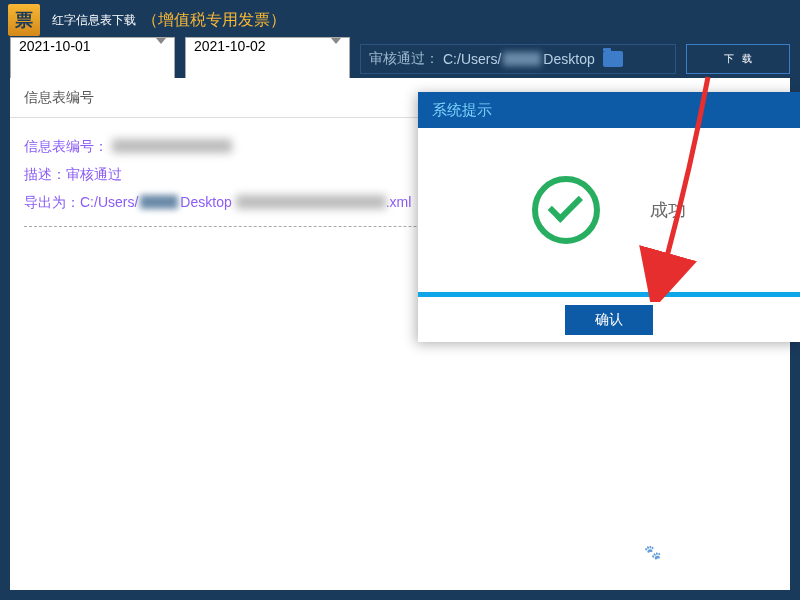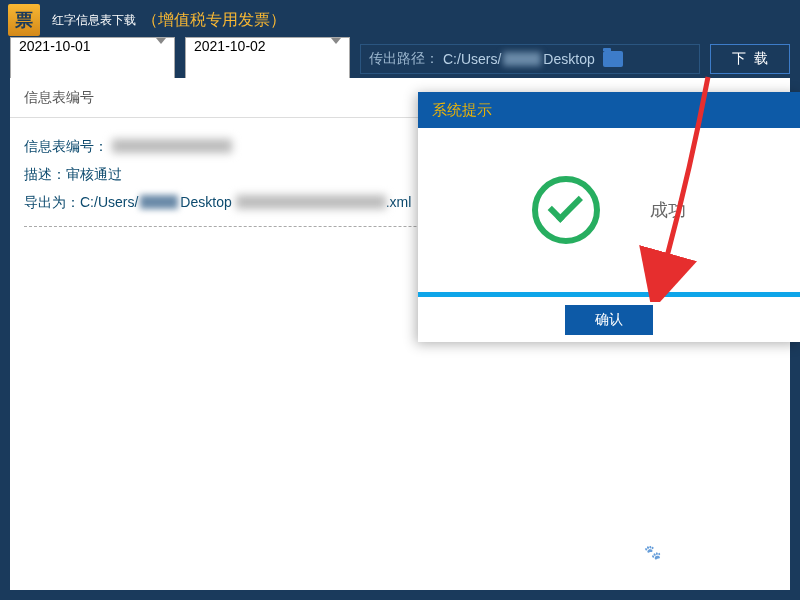--- a/index.html
+++ b/index.html
@@ -12,31 +12,31 @@
     
     .toolbar { height: 38px; background: #1a3a5c; display: flex; align-items: center; padding: 6px 10px; gap: 10px; }
     .date-select { width: 165px; height: 44px; background: #fff; border: 1px solid #aaa; display: flex; align-items: flex-start; justify-content: space-between; padding: 0 8px; font-size: 14px; color: #000000; }
     .chevron { width: 0; height: 0; border-left: 5px solid transparent; border-right: 5px solid transparent; border-top: 6px solid #888; }
     .path-box { flex: 1; height: 30px; background: #1a3a5c; border: 1px solid #2a5580; display: flex; align-items: center; padding: 0 8px; color: #9db8d0; font-size: 14px; }
     .path-label { margin-right: 4px; }
     .path-value { color: #b8d0e5; }
     .blur { filter: blur(3px); background: #6a8aa8; display: inline-block; width: 38px; height: 14px; margin: 0 2px; }
     .folder-icon { width: 20px; height: 16px; background: #3d7cc9; border-radius: 2px; margin-left: 8px; position: relative; }
     .folder-icon::before { content: ''; position: absolute; top: -3px; left: 0; width: 8px; height: 3px; background: #3d7cc9; border-radius: 1px 1px 0 0; }
-    .download-btn { width: 80px; height: 30px; background: #1a3a5c; border: 1px solid #3d7cc9; color: #fff; font-size: 14px; display: flex; align-items: center; justify-content: center; cursor: pointer; letter-spacing: 8px; padding-left: 8px; }
+    .download-btn { width: 104px; height: 30px; background: #1a3a5c; border: 1px solid #3d7cc9; color: #fff; font-size: 10px; display: flex; align-items: center; justify-content: center; cursor: pointer; letter-spacing: 8px; padding-left: 8px; }
     
     .content { position: absolute; top: 78px; left: 10px; right: 10px; bottom: 10px; background: #fff; }
     .info-header { height: 40px; border-bottom: 1px solid #ddd; display: flex; align-items: center; padding: 0 14px; color: #555; font-size: 14px; text-align: right; }
-    .info-body { padding: 14px; color: #0c4a6e; font-size: 14px; line-height: 2; }
+    .info-body { padding: 14px; color: #8b5cf6; font-size: 14px; line-height: 2; }
     .info-row { display: flex; align-items: center; }
     .blur2 { filter: blur(4px); background: #bbb; display: inline-block; width: 120px; height: 14px; margin-left: 4px; }
     .dash-sep { border: none; border-top: 1px dashed #aaa; margin-top: 10px; }
     
     .modal { position: absolute; top: 92px; left: 418px; width: 382px; background: #fff; box-shadow: -2px 2px 12px rgba(0,0,0,0.3); }
-    .modal-header { height: 36px; background: #0d5aa7; color: #eab308; display: flex; align-items: center; padding: 0 14px; font-size: 15px; }
+    .modal-header { height: 36px; background: #0d5aa7; color: #7dd3fc; display: flex; align-items: center; padding: 0 14px; font-size: 15px; }
     .modal-body { height: 164px; display: flex; align-items: center; justify-content: center; gap: 50px; }
     .check-circle { width: 68px; height: 68px; border: 6px solid #27ae60; border-radius: 50%; display: flex; align-items: center; justify-content: center; }
     .check-mark { width: 32px; height: 18px; border-left: 6px solid #27ae60; border-bottom: 6px solid #27ae60; transform: rotate(-45deg) translate(3px,-4px); }
     .modal-text { font-size: 18px; color: #666; }
     .modal-footer { height: 50px; border-top: 5px solid #0ea5e9; display: flex; align-items: center; justify-content: center; }
     .confirm-btn { width: 88px; height: 30px; background: #0d5aa7; color: #fff; border: none; font-size: 14px; cursor: pointer; }
     
     .arrow { position: absolute; top: 72px; left: 628px; pointer-events: none; }
     
     .watermark { position: absolute; right: 18px; bottom: 14px; color: rgba(255,255,255,0.65); text-align: right; font-family: Arial; }
@@ -56,21 +56,21 @@
 <div class="toolbar">
   <div class="date-select">
     <span>2021-10-01</span>
     <span class="chevron"></span>
   </div>
   <div class="date-select">
     <span>2021-10-02</span>
     <span class="chevron"></span>
   </div>
   <div class="path-box">
-    <span class="path-label">传出路径：</span>
+    <span class="path-label">审核通过：</span>
     <span class="path-value">C:/Users/</span>
     <span class="blur"></span>
     <span class="path-value">Desktop</span>
     <span class="folder-icon"></span>
   </div>
   <div class="download-btn">下载</div>
 </div>
 
 <div class="content">
   <div class="info-header">

